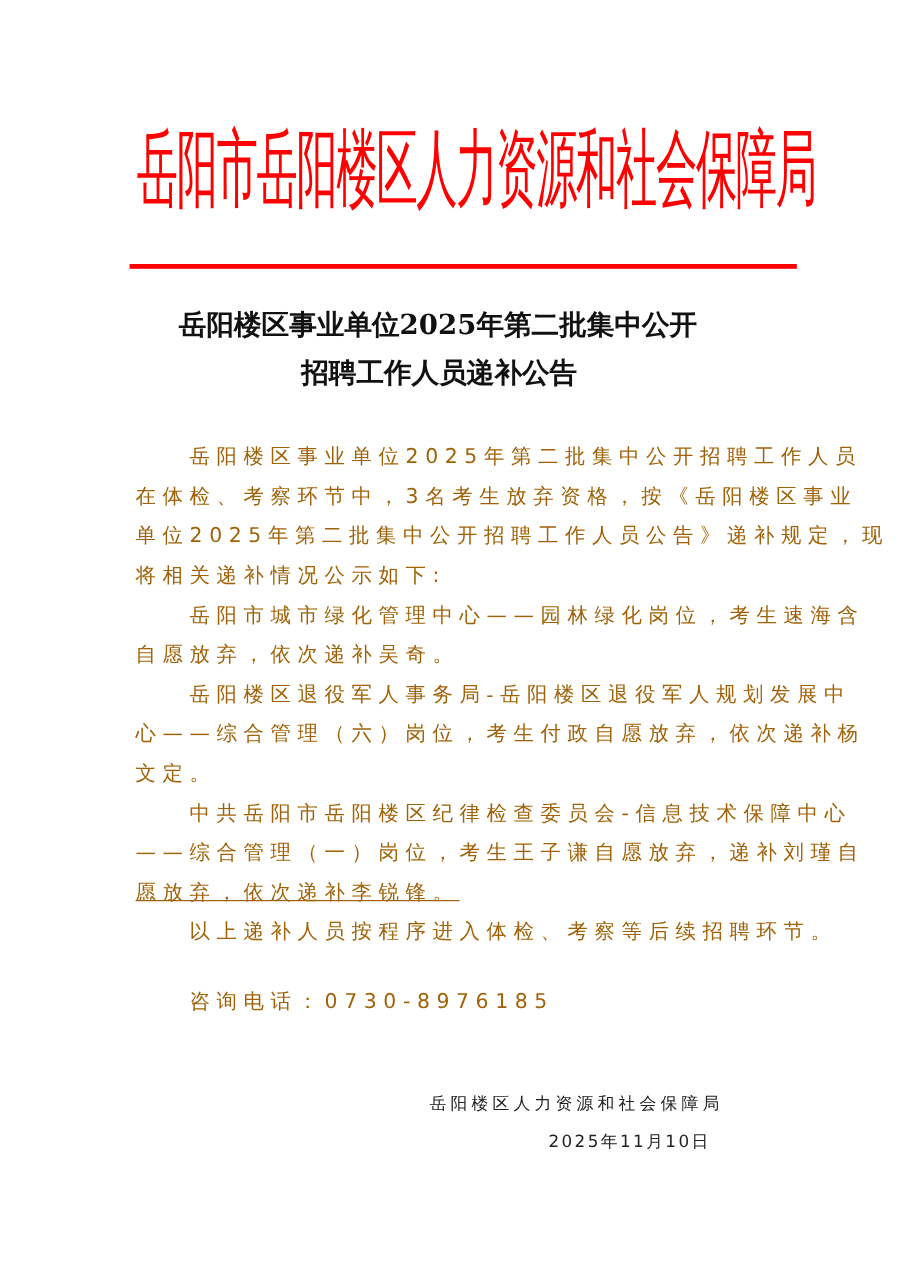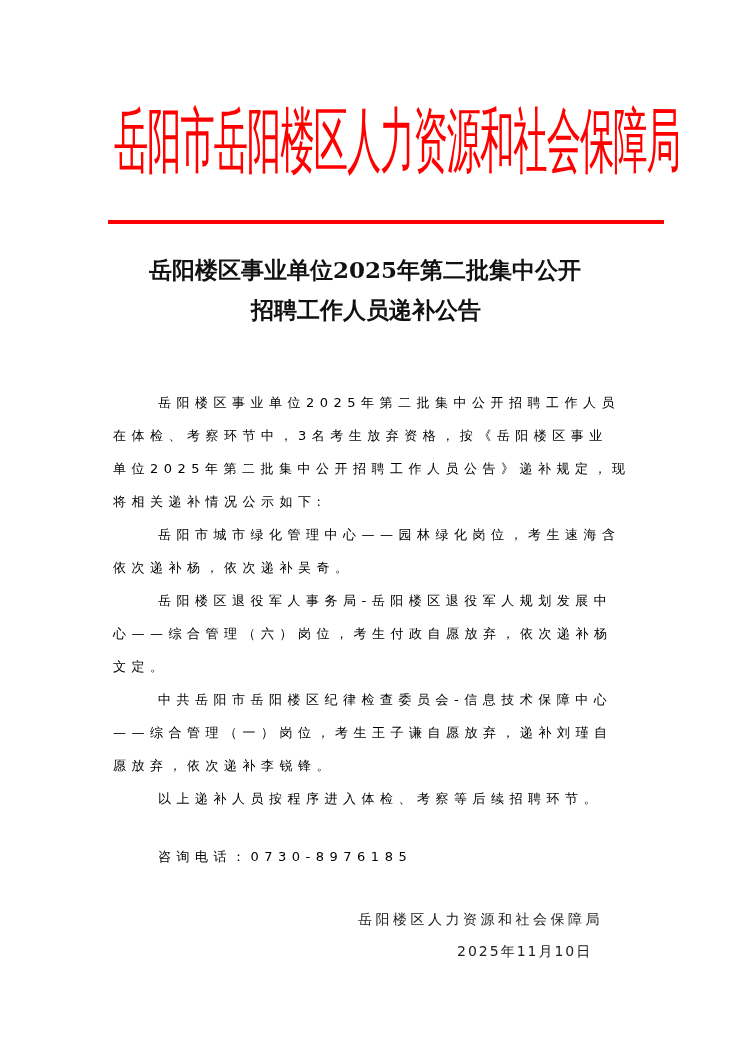--- a/index.html
+++ b/index.html
@@ -65,25 +65,24 @@
     letter-spacing: 0px;
   }
   .doc-title.l1 { top: 255px; left: -10px; }
   .doc-title.l2 { top: 295px; left: -9px; }
 
   .body-line {
     position: absolute;
     left: 113px;
     white-space: nowrap;
     font-family: "DejaVu Sans", "Liberation Sans", sans-serif;
-    font-size: 13px;
+    font-size: 17px;
     letter-spacing: 5.5px;
-    color: #000000;
+    color: #a16207;
     line-height: 22px;
-    margin-top: 22px;
   }
   .body-line.indent { left: 158px; }
 
   .signature {
     position: absolute;
     white-space: nowrap;
     font-family: "DejaVu Sans", "Liberation Sans", sans-serif;
     font-size: 14px;
     letter-spacing: 3.5px;
     color: #222222;
@@ -105,29 +104,29 @@
   <div class="doc-title l1">岳阳楼区事业单位2025年第二批集中公开</div>
   <div class="doc-title l2">招聘工作人员递补公告</div>
 
   <div>
     <div class="body-line indent" style="top:370px;">岳阳楼区事业单位2025年第二批集中公开招聘工作人员</div>
     <div class="body-line" style="top:403px;">在体检、考察环节中，3名考生放弃资格，按《岳阳楼区事业</div>
     <div class="body-line" style="top:436px;">单位2025年第二批集中公开招聘工作人员公告》递补规定，现</div>
     <div class="body-line" style="top:469px;">将相关递补情况公示如下:</div>
 
     <div class="body-line indent" style="top:502px;">岳阳市城市绿化管理中心——园林绿化岗位，考生速海含</div>
-    <div class="body-line" style="top:535px;">依次递补杨，依次递补吴奇。</div>
+    <div class="body-line" style="top:535px;">自愿放弃，依次递补吴奇。</div>
 
-    <div class="body-line indent" style="top:568px;">岳阳楼区退役军人事务局-岳阳楼区退役军人规划发展中</div>
+    <div class="body-line indent" style="top:568px;font-family:Liberation Serif, serif;">岳阳楼区退役军人事务局-岳阳楼区退役军人规划发展中</div>
     <div class="body-line" style="top:601px;">心——综合管理（六）岗位，考生付政自愿放弃，依次递补杨</div>
     <div class="body-line" style="top:634px;">文定。</div>
 
     <div class="body-line indent" style="top:667px;">中共岳阳市岳阳楼区纪律检查委员会-信息技术保障中心</div>
     <div class="body-line" style="top:700px;">——综合管理（一）岗位，考生王子谦自愿放弃，递补刘瑾自</div>
-    <div class="body-line" style="top:733px;">愿放弃，依次递补李锐锋。</div>
+    <div class="body-line" style="top:733px;text-decoration:underline;">愿放弃，依次递补李锐锋。</div>
 
     <div class="body-line indent" style="top:766px;">以上递补人员按程序进入体检、考察等后续招聘环节。</div>
     <div class="body-line indent" style="top:824px;">咨询电话：0730-8976185</div>
   </div>
 
   <div class="signature org">岳阳楼区人力资源和社会保障局</div>
   <div class="signature date">2025年11月10日</div>
 
 </div>
 

